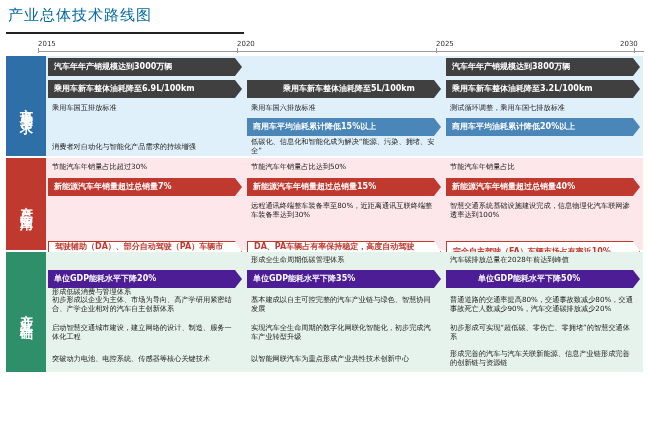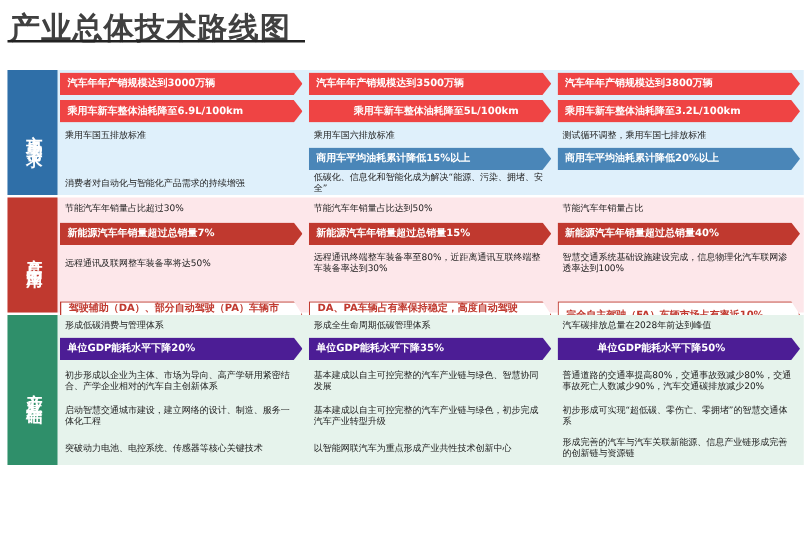--- a/index.html
+++ b/index.html
@@ -6,21 +6,21 @@
   body{
     width:649px;height:426px;
     background:#ffffff;
     font-family:"DejaVu Sans","Liberation Sans",sans-serif;
     color:#111;
     overflow:hidden;
   }
   .page{position:relative;width:649px;height:426px;}
   .title{
     position:absolute;left:8px;top:6px;
-    font-size:24px;font-weight:bold;letter-spacing:1px;color:#404040;
+    font-size:15px;font-weight:normal;letter-spacing:1px;color:#0369a1;
   }
   .title-rule{
     position:absolute;left:6px;top:32px;width:238px;height:2px;background:#222;
   }
   
   .timeline{position:absolute;left:38px;top:40px;width:606px;height:14px;}
   .tl-label{position:absolute;top:0;font-size:7px;color:#333;}
   .tl-line{position:absolute;left:0;top:11px;width:606px;height:1px;background:#9a9a9a;}
   .tl-tick{position:absolute;top:8px;width:1px;height:5px;background:#9a9a9a;}
 
@@ -50,43 +50,53 @@
   }
 
   
   #sec-market{background:#dff0fb;}
   #sec-product{background:#fde7ea;}
   #sec-base{background:#e6f3ec;}
   #band-market{background:#2f6fa8;}
   #band-product{background:#c0392f;}
   #band-base{background:#2f8f6a;}
 
-  .blue-hl{background:#ef4444;color:#fff;}
+  .blue-hl{background:#404040;color:#fff;}
   .blue-hl2{background:#4a86b8;color:#fff;}
   .red-hl{background:#c0392f;color:#fff;}
   .red-out{background:#ffffff;color:#c0392f;border:1.2px solid #c0392f;}
   .green-hl{background:#4c1d95;color:#fff;}
 </style>
 </head>
 <body>
 
 <div class="page">
 
   <div class="title">产业总体技术路线图</div>
   <div class="title-rule"></div>
 
+  <div class="timeline" id="timeline">
+    <div class="tl-line"></div>
+  <div class="tl-label" style="left: 0px;">2015</div>
+      <div class="tl-tick" style="left: 0px;"></div>
+      <div class="tl-label" style="left: 199px;">2020</div>
+      <div class="tl-tick" style="left: 199px;"></div>
+      <div class="tl-label" style="left: 398px;">2025</div>
+      <div class="tl-tick" style="left: 398px;"></div>
+      <div class="tl-label" style="left: 582px;">2030</div>
+      <div class="tl-tick" style="left: 596px;"></div>
+    </div>
 
   <div class="section" id="sec-market" style="top: 56px; height: 100px;">
       <div class="rowband" id="band-market" style="height: 100px;">
         <div class="band-label">市场需求</div>
       </div>
       <div class="cells">
         <div class="rowline" style="position: absolute; top: 0px; height: 22px;">
           <div class="hl blue-hl" style="left: 2px; width: 194px;">汽车年年产销规模达到3000万辆</div>
-          <div class="hl blue-hl" style="left: 201px; width: 194px;">汽车年年产销规模达到3500万辆</div>
           <div class="hl blue-hl" style="left: 400px; width: 194px;">汽车年年产销规模达到3800万辆</div>
         </div>
         <div class="rowline" style="position: absolute; top: 22px; height: 22px;">
           <div class="hl blue-hl" style="left: 2px; width: 194px;">乘用车新车整体油耗降至6.9L/100km</div>
           <div class="hl blue-hl" style="left: 201px; width: 194px; padding-left: 36px;">乘用车新车整体油耗降至5L/100km</div>
           <div class="hl blue-hl" style="left: 400px; width: 194px;">乘用车新车整体油耗降至3.2L/100km</div>
         </div>
         <div class="rowline" style="position: absolute; top: 44px; height: 16px;">
           <div class="plain" style="left: 0px; width: 197px;">乘用车国五排放标准</div>
           <div class="plain" style="left: 199px; width: 197px;">乘用车国六排放标准</div>
@@ -111,54 +121,53 @@
           <div class="plain" style="left: 0px; width: 197px;">节能汽车年销量占比超过30%</div>
           <div class="plain" style="left: 199px; width: 197px;">节能汽车年销量占比达到50%</div>
           <div class="plain" style="left: 398px; width: 197px;">节能汽车年销量占比</div>
         </div>
         <div class="rowline" style="position: absolute; top: 18px; height: 22px;">
           <div class="hl red-hl" style="left: 2px; width: 194px;">新能源汽车年销量超过总销量7%</div>
           <div class="hl red-hl" style="left: 201px; width: 194px;">新能源汽车年销量超过总销量15%</div>
           <div class="hl red-hl" style="left: 400px; width: 194px;">新能源汽车年销量超过总销量40%</div>
         </div>
         <div class="rowline" style="position: absolute; top: 40px; height: 26px;">
-          <div class="plain" style="left: 0px; width: 197px;">远程通讯及联网整车装备率将达50%</div>
           <div class="plain" style="left: 199px; width: 197px;">远程通讯终端整车装备率至80%，近距离通讯互联终端整车装备率达到30%</div>
           <div class="plain" style="left: 398px; width: 197px;">智慧交通系统基础设施建设完成，信息物理化汽车联网渗透率达到100%</div>
         </div>
         <div class="rowline" style="position: absolute; top: 66px; height: 26px; margin-top: 15px;">
           <div class="hl red-out" style="left: 2px; width: 194px;">驾驶辅助（DA）、部分自动驾驶（PA）车辆市场占有率的50%</div>
           <div class="hl red-out" style="left: 201px; width: 194px;">DA、PA车辆占有率保持稳定，高度自动驾驶（HA）车辆的渗透率10%-20%</div>
           <div class="hl red-out" style="left: 400px; width: 194px;">完全自主驾驶（FA）车辆市场占有率近10%</div>
         </div>
       </div>
     </div>
   <div class="section" id="sec-base" style="top: 252px; height: 120px;">
       <div class="rowband" id="band-base" style="height: 120px;">
         <div class="band-label">产业基础</div>
       </div>
       <div class="cells">
         <div class="rowline" style="position: absolute; top: 0px; height: 16px;">
-          <div class="plain" style="left: 0px; width: 197px;">形成低碳消费与管理体系</div>
+          <div class="plain" style="left: 0px; width: 197px; margin-top: 32px;">形成低碳消费与管理体系</div>
           <div class="plain" style="left: 199px; width: 197px;">形成全生命周期低碳管理体系</div>
           <div class="plain" style="left: 398px; width: 197px;">汽车碳排放总量在2028年前达到峰值</div>
         </div>
         <div class="rowline" style="position: absolute; top: 16px; height: 22px;">
           <div class="hl green-hl" style="left: 2px; width: 194px;">单位GDP能耗水平下降20%</div>
           <div class="hl green-hl" style="left: 201px; width: 194px;">单位GDP能耗水平下降35%</div>
           <div class="hl green-hl" style="left: 400px; width: 194px; padding-left: 32px;">单位GDP能耗水平下降50%</div>
         </div>
         <div class="rowline" style="position: absolute; top: 38px; height: 30px;">
           <div class="plain" style="left: 0px; width: 197px;">初步形成以企业为主体、市场为导向、高产学研用紧密结合、产学企业相对的汽车自主创新体系</div>
           <div class="plain" style="left: 199px; width: 197px;">基本建成以自主可控完整的汽车产业链与绿色、智慧协同发展</div>
           <div class="plain" style="left: 398px; width: 197px;">普通道路的交通率提高80%，交通事故致减少80%，交通事故死亡人数减少90%，汽车交通碳排放减少20%</div>
         </div>
         <div class="rowline" style="position: absolute; top: 68px; height: 26px;">
           <div class="plain" style="left: 0px; width: 197px;">启动智慧交通城市建设，建立网络的设计、制造、服务一体化工程</div>
-          <div class="plain" style="left: 199px; width: 197px;">基本建成以自主可控完整的汽车产业链与绿色，初步完成汽车产业转型升级</div>
+          <div class="plain" style="left: 199px; width: 197px;">实现汽车全生命周期的数字化网联化智能化，初步完成汽车产业转型升级</div>
           <div class="plain" style="left: 398px; width: 197px;">初步形成可实现“超低碳、零伤亡、零拥堵”的智慧交通体系</div>
         </div>
         <div class="rowline" style="position: absolute; top: 94px; height: 26px;">
           <div class="plain" style="left: 0px; width: 197px;">突破动力电池、电控系统、传感器等核心关键技术</div>
           <div class="plain" style="left: 199px; width: 197px;">以智能网联汽车为重点形成产业共性技术创新中心</div>
           <div class="plain" style="left: 398px; width: 197px;">形成完善的汽车与汽车关联新能源、信息产业链形成完善的创新链与资源链</div>
         </div>
       </div>
     </div>
 

